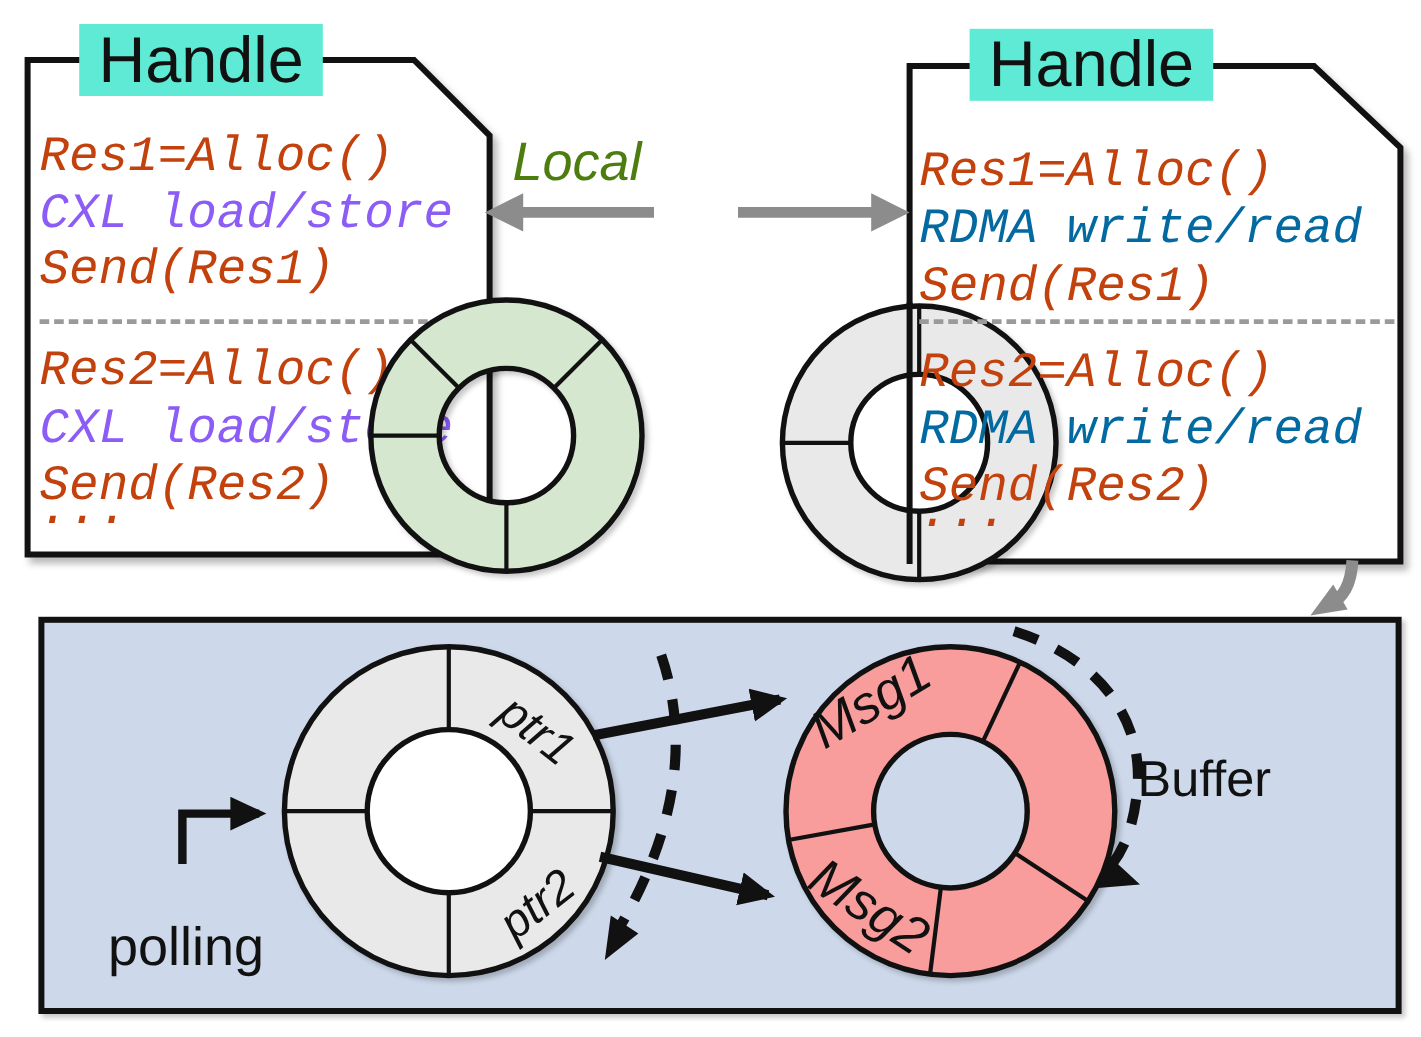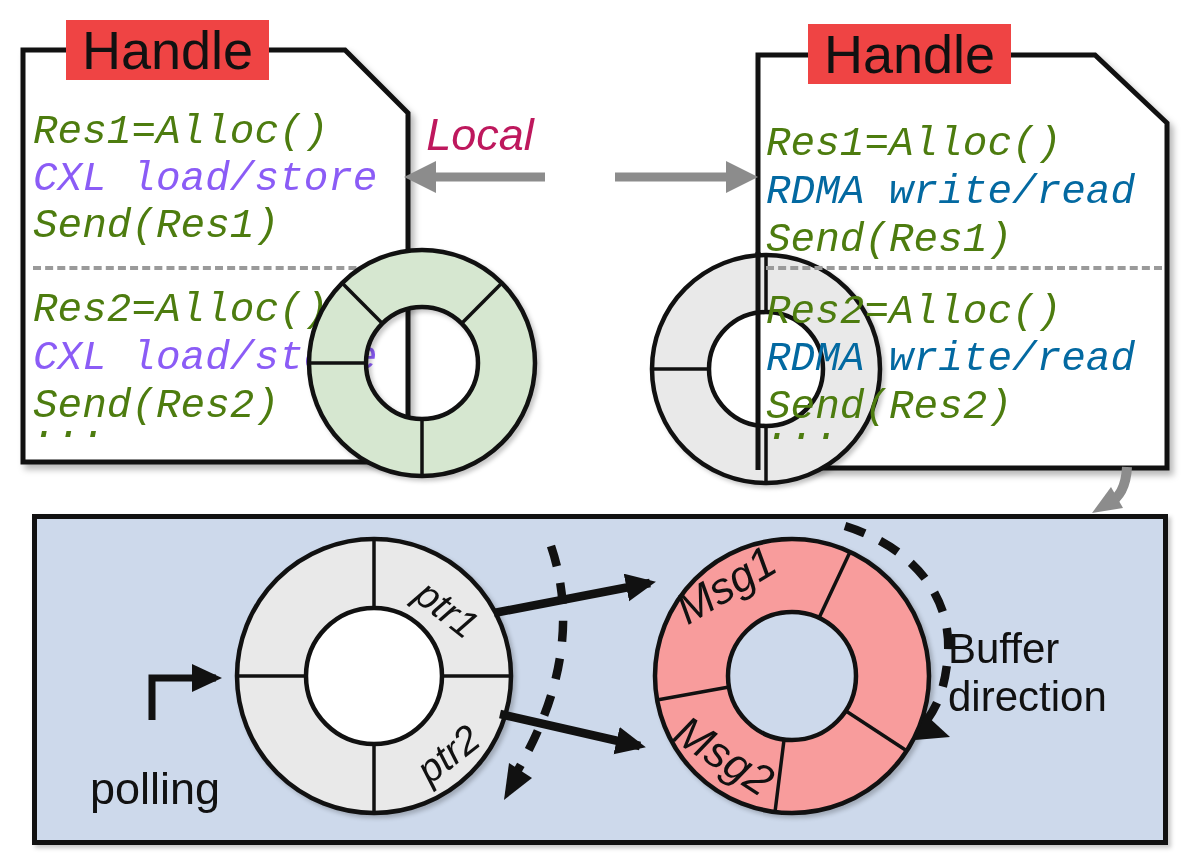--- a/index.html
+++ b/index.html
@@ -4,26 +4,26 @@
 <style>
   html,body{margin:0;padding:0;background:#fff;}
   .stage{position:relative;width:1184px;height:864px;overflow:hidden;
          font-family:"Liberation Sans",sans-serif;background:#fff;}
   .layer{position:absolute;inset:0;width:1184px;height:864px;}
   svg.layer{pointer-events:none;}
   .sh{filter:drop-shadow(4px 5px 3px rgba(0,0,0,.28));}
   .shl{filter:drop-shadow(3px 3px 2px rgba(0,0,0,.22));}
 
   .abs{position:absolute;white-space:pre;}
-  .code{font:italic 41px/1.08 "Liberation Mono","DejaVu Sans Mono",monospace;color:#4d7c0f;}
+  .code{font:italic 41px/1.08 "Liberation Mono","DejaVu Sans Mono",monospace;color:#c2410c;}
   .c-green{color:#8b5cf6;}
   .c-purple{color:#0369a1;}
   .doc-title{font:400 54px/60px "Liberation Sans",sans-serif;color:#111;
-             background:#ef4444;padding:0 16px;text-align:center;}
-  .side-label{font:italic 45px/1 "Liberation Sans",sans-serif;color:#be185d;text-align:center;}
+             background:#5eead4;padding:0 16px;text-align:center;}
+  .side-label{font:italic 45px/1 "Liberation Sans",sans-serif;color:#4d7c0f;text-align:left;padding-left:12px;}
   .plain-label{font:42px/1 "Liberation Sans",sans-serif;color:#111;}
   .poll-label{font:45px/1 "Liberation Sans",sans-serif;color:#111;}
   .ring-label{font:italic 39px/1 "Liberation Sans",sans-serif;color:#111;}
   .msg-label{font:italic 44px/1 "Liberation Sans",sans-serif;color:#111;}
   .rot{transform-origin:center center;}
   .divider{position:absolute;border-top:4px dashed #9a9a9a;height:0;}
 </style>
 </head>
 <body>
 
@@ -130,21 +130,20 @@
     <div class="abs code c-purple" style="left:766px;top:170px;">RDMA write/read</div>
     <div class="abs code" style="left:766px;top:218px;">Send(Res1)</div>
     <div class="divider" style="left:766px;top:266px;width:396px;"></div>
     <div class="abs code" style="left:766px;top:290px;">Res2=Alloc()</div>
     <div class="abs code c-purple" style="left:766px;top:337px;">RDMA write/read</div>
     <div class="abs code" style="left:766px;top:385px;">Send(Res2)</div>
     <div class="abs code" style="left:766px;top:406px;">...</div>
 
     <div class="abs poll-label" style="left:90px;top:742px;margin-top:24px;">polling</div>
     <div class="abs plain-label" style="left:948px;top:628px;">Buffer</div>
-    <div class="abs plain-label" style="left:948px;top:676px;">direction</div>
 
     <div class="abs ring-label rot" style="left:447px;top:609px;transform:translate(-50%,-50%) rotate(38deg);">ptr1</div>
     <div class="abs ring-label rot" style="left:448px;top:754px;transform:translate(-50%,-50%) rotate(-38deg);">ptr2</div>
 
     <div class="abs msg-label rot" style="left:726px;top:585px;transform:translate(-50%,-50%) rotate(-31deg);">Msg1</div>
     <div class="abs msg-label rot" style="left:724px;top:756px;transform:translate(-50%,-50%) rotate(33deg);">Msg2</div>
   </div>
 
   <svg class="layer" viewBox="0 0 1184 864">
     <g class="shl">

